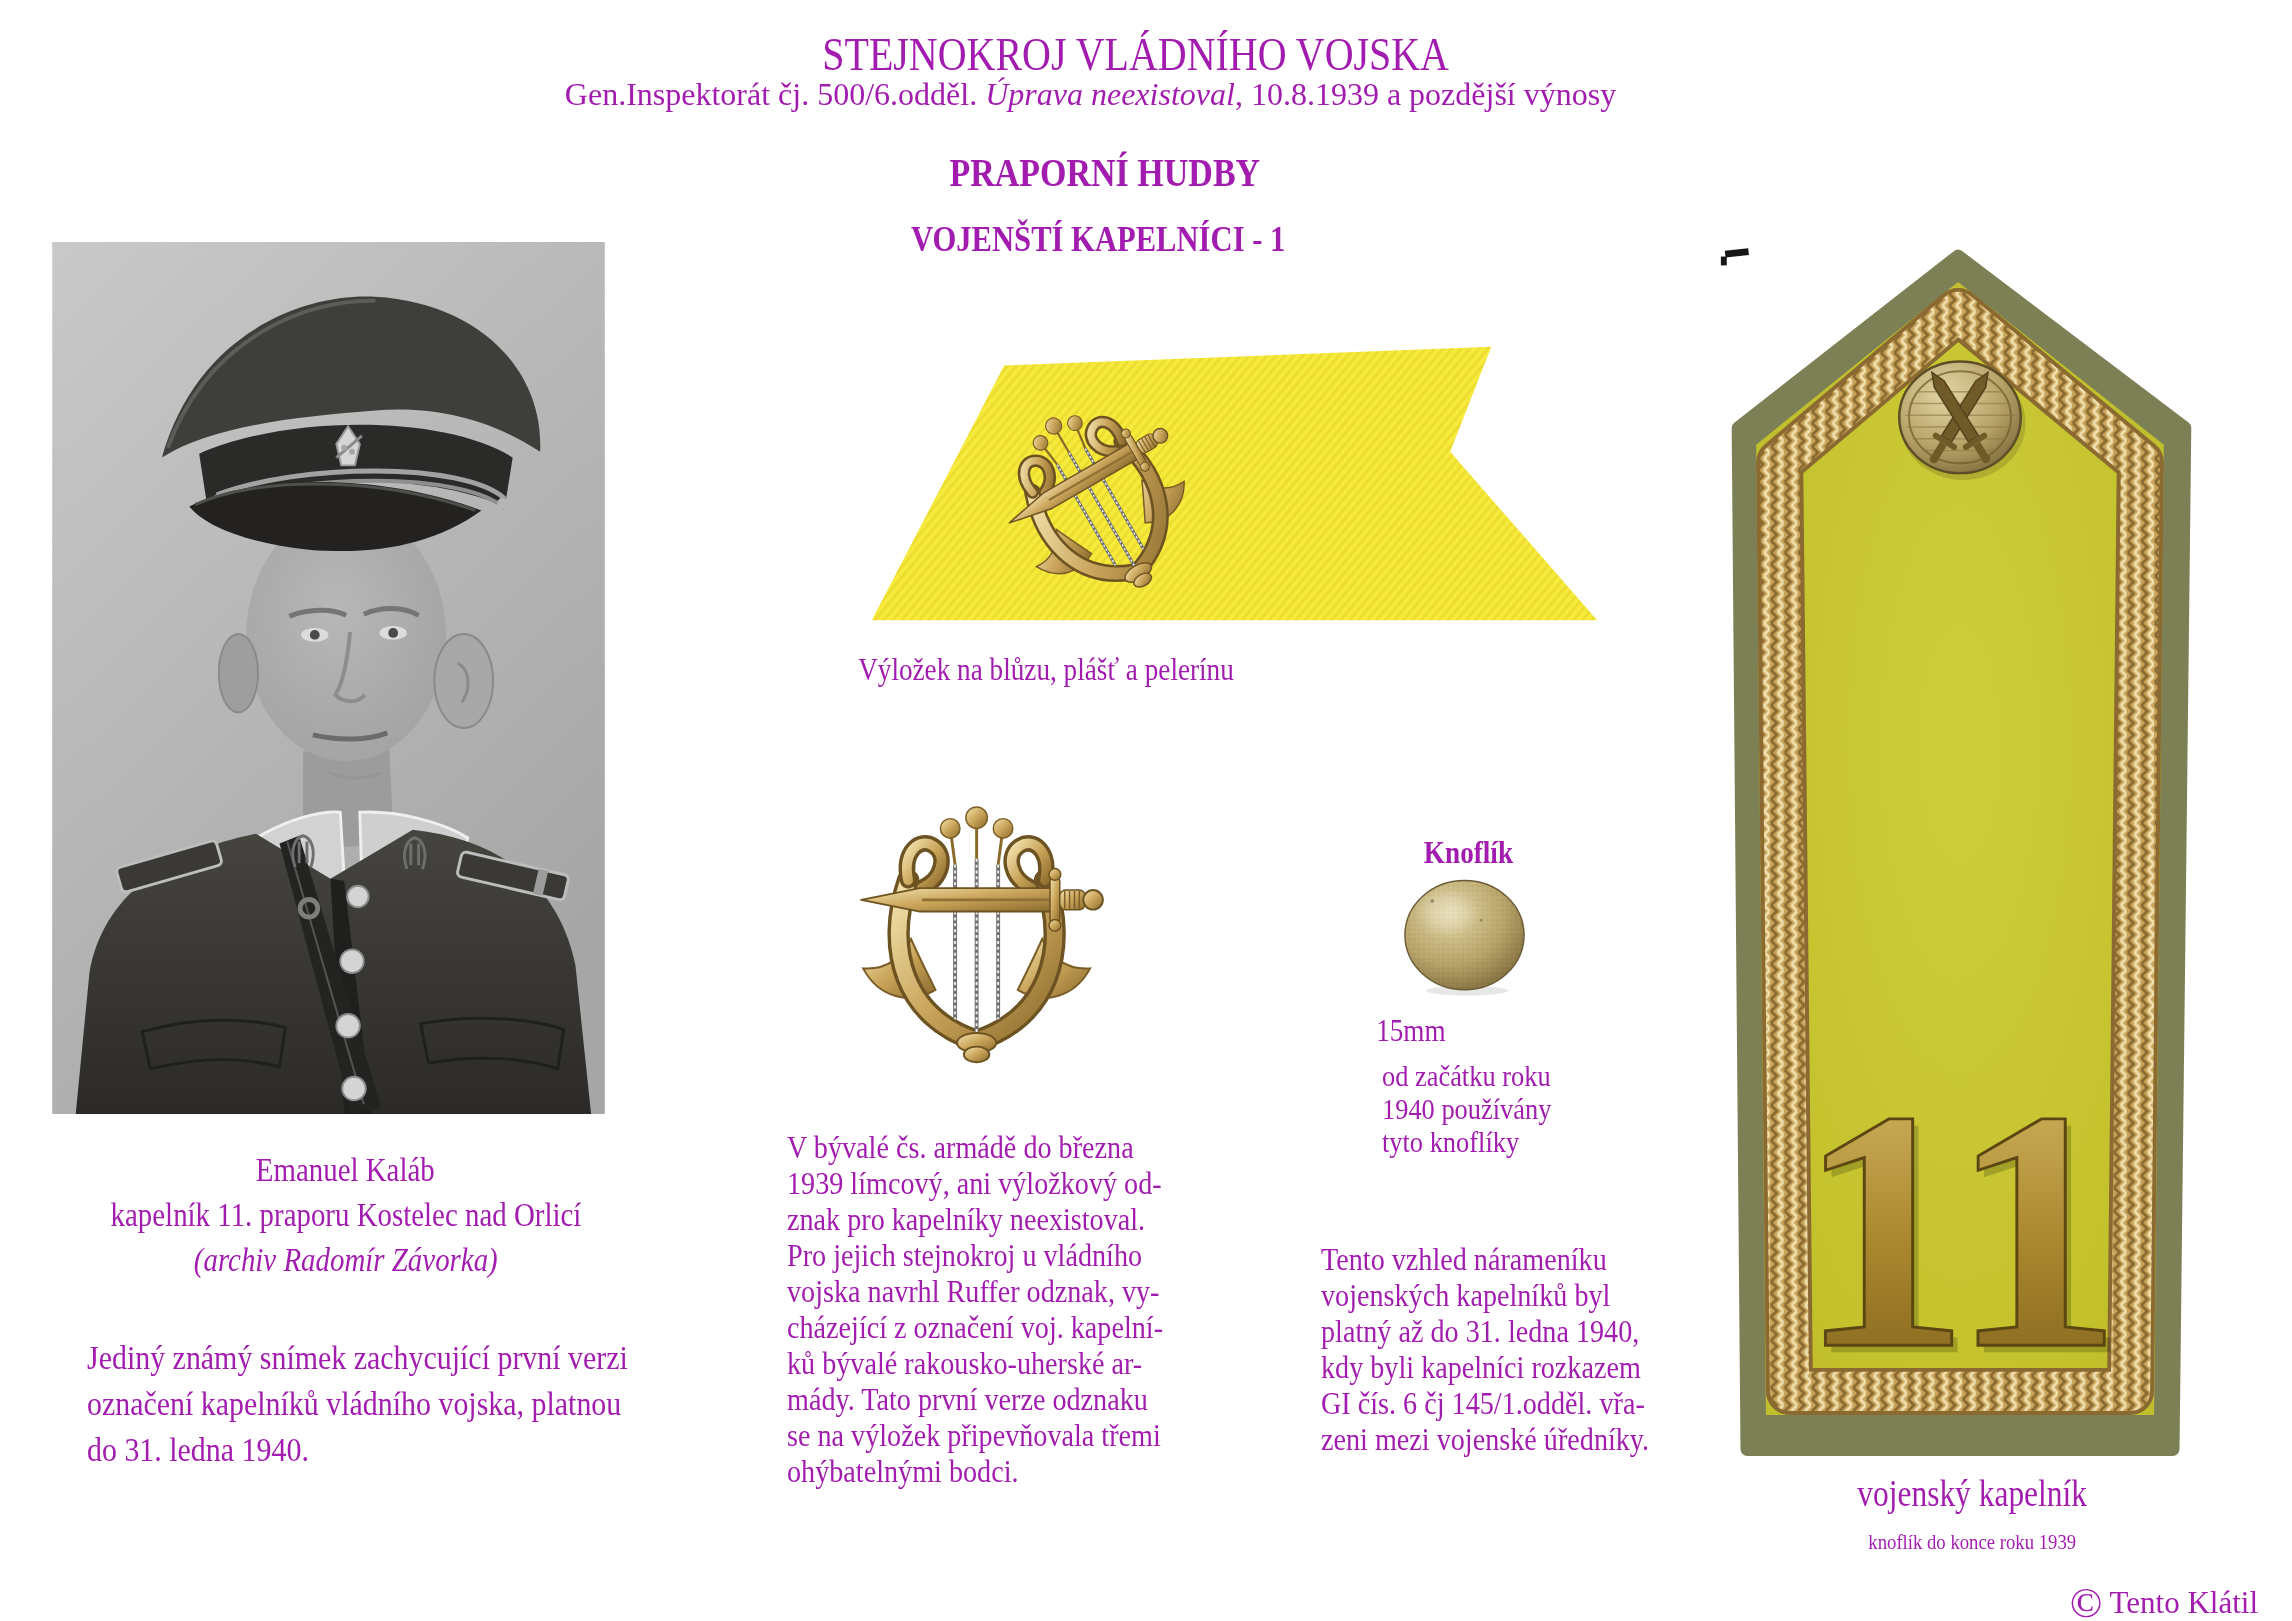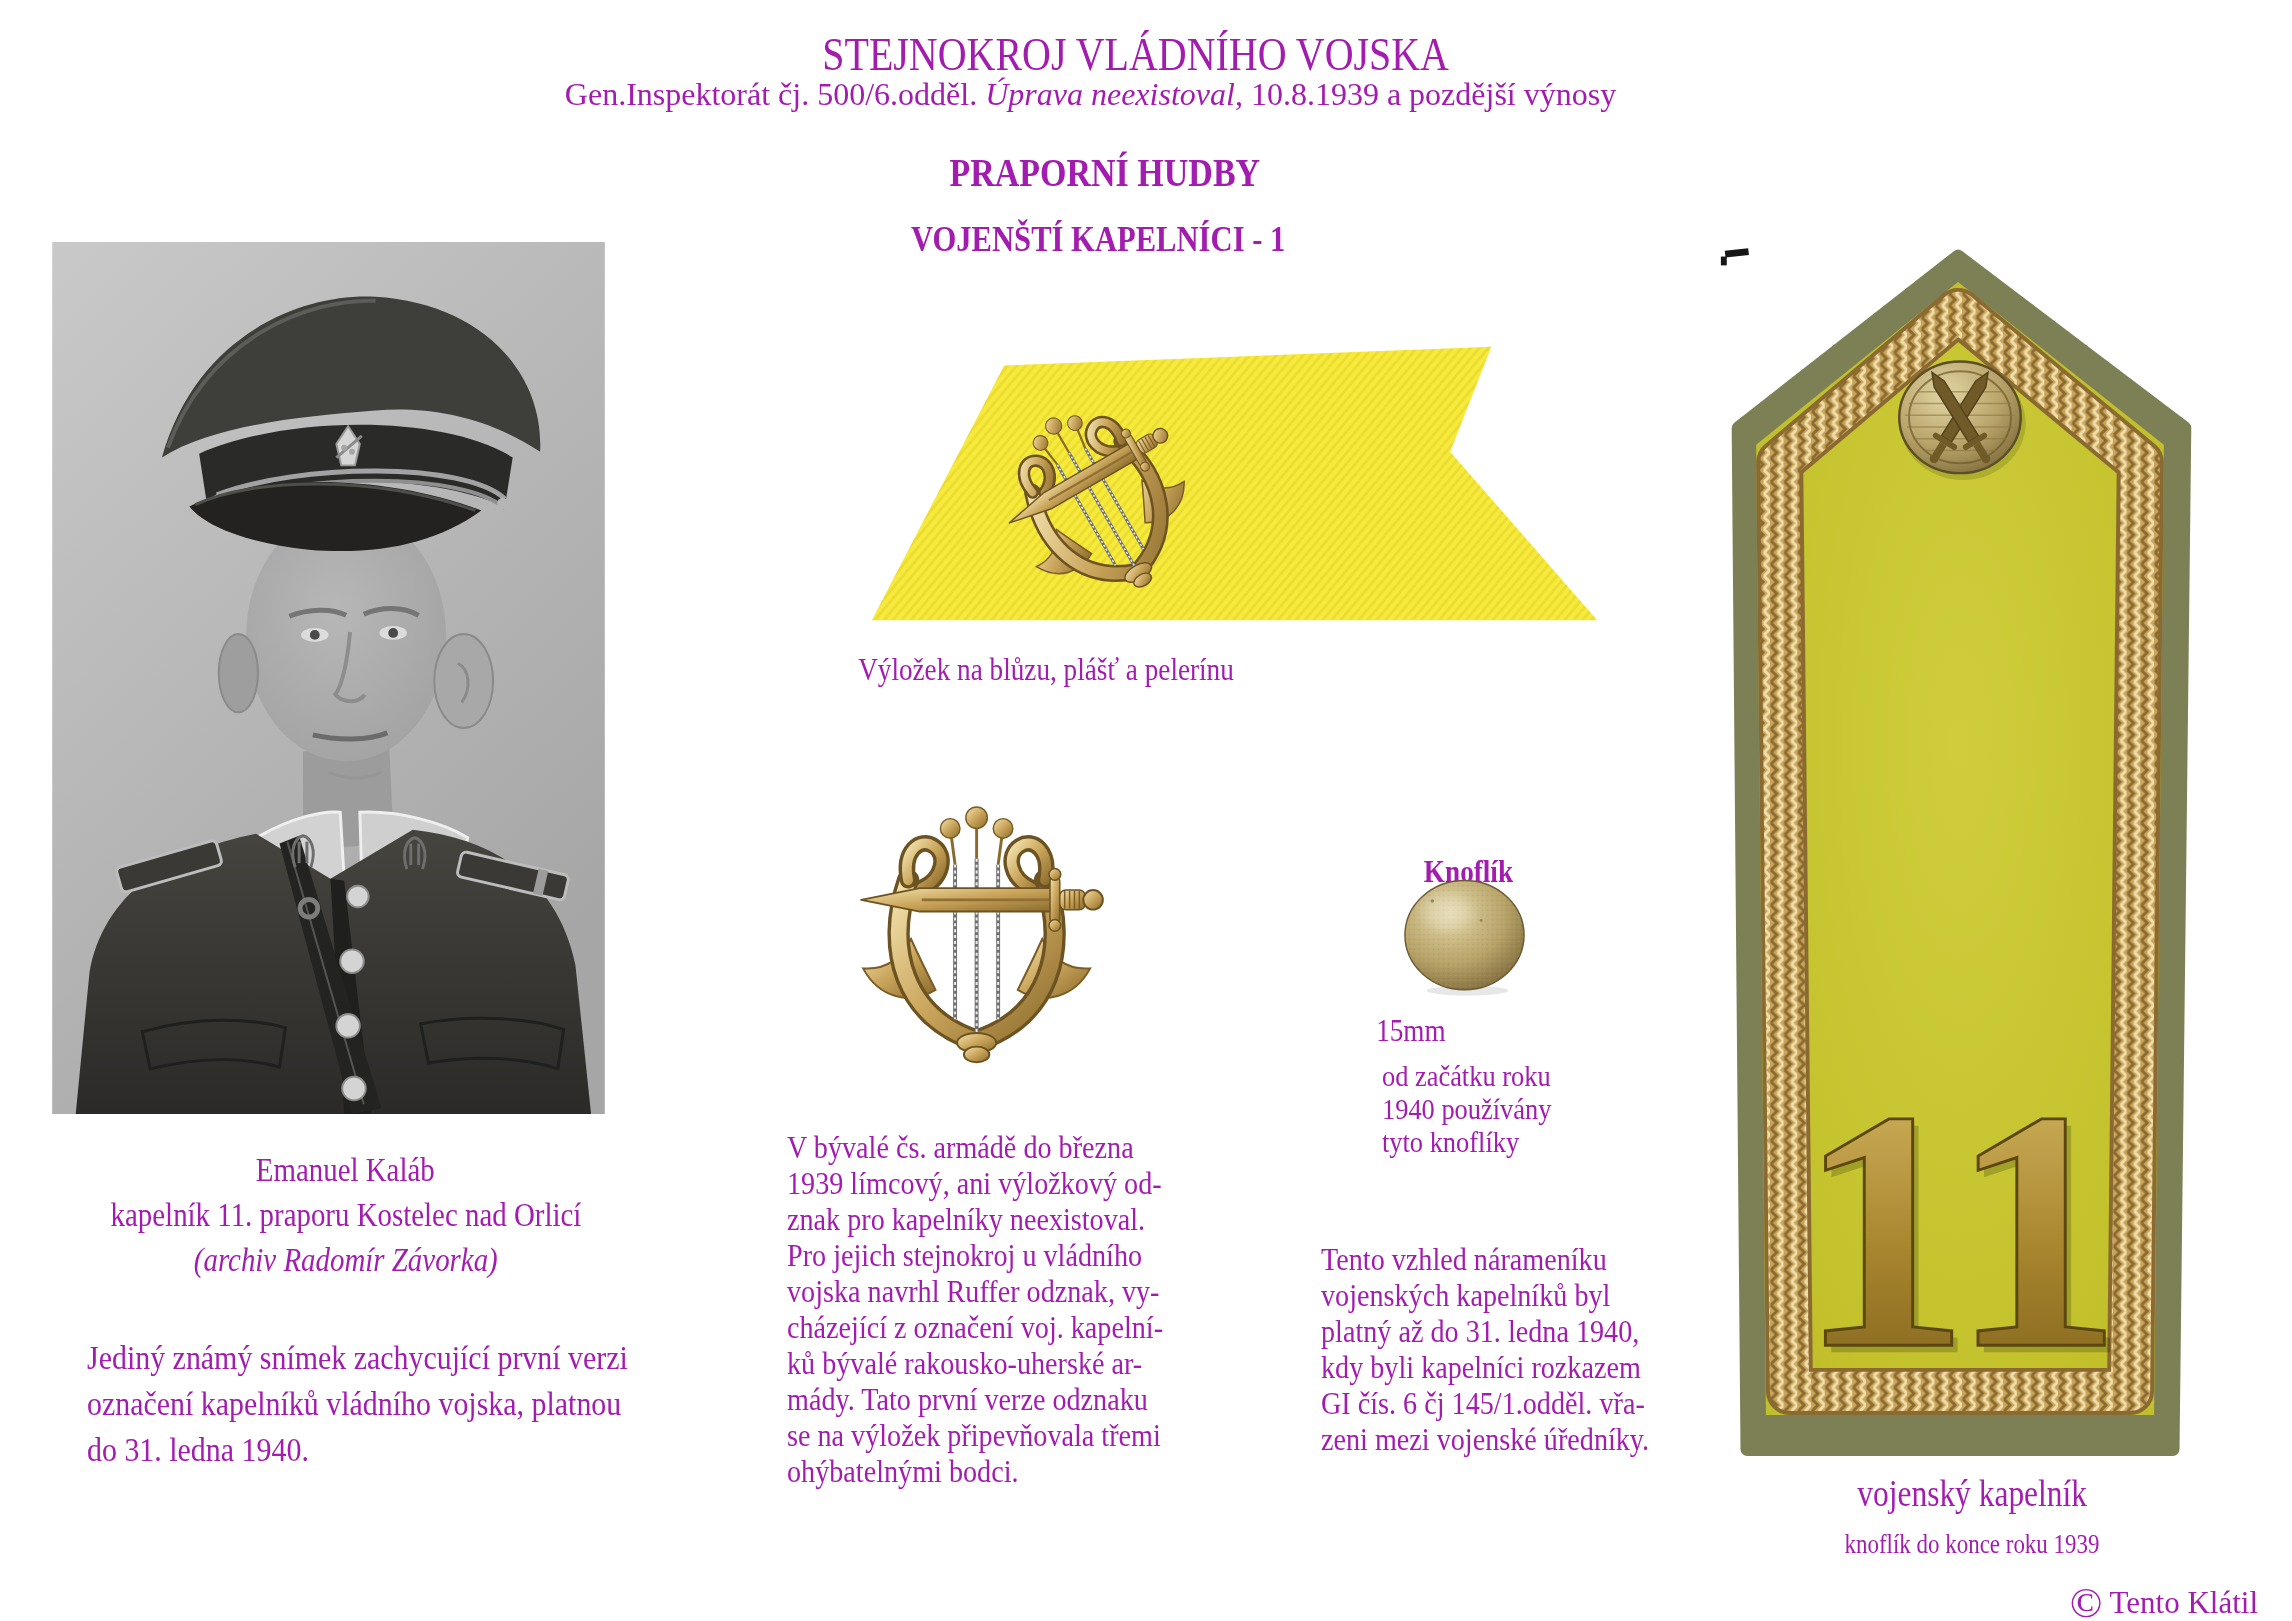--- a/index.html
+++ b/index.html
@@ -13,21 +13,21 @@
   .title{font-size:47px;letter-spacing:0px;}
   .subtitle{font-size:32px;}
   .section{font-size:40px;font-weight:bold;}
   .subsection{font-size:36px;font-weight:bold;}
   .body35{font-size:34px;line-height:46px;}
   .body33{font-size:32px;line-height:36px;}
   .body33b{font-size:32px;line-height:36px;}
   .body31{font-size:30px;line-height:33px;}
   .cap33{font-size:32px;}
   .cap38{font-size:37px;}
-  .cap32{font-size:27px;}
+  .cap32{font-size:22px;}
   .bold{font-weight:bold;}
   .it{font-style:italic;}
   svg{display:block;}
 </style>
 </head>
 <body>
 
 <div id="canvas">
 
   <svg width="0" height="0" style="position:absolute" aria-hidden="true">
@@ -230,21 +230,21 @@
     <div class="nowrap">znak pro kapelníky neexistoval.</div>
     <div class="nowrap">Pro jejich stejnokroj u vládního</div>
     <div class="nowrap">vojska navrhl Ruffer odznak, vy-</div>
     <div class="nowrap">cházející z označení voj. kapelní-</div>
     <div class="nowrap">ků bývalé rakousko-uherské ar-</div>
     <div class="nowrap">mády. Tato první verze odznaku</div>
     <div class="nowrap">se na výložek připevňovala třemi</div>
     <div class="nowrap">ohýbatelnými bodci.</div>
   </div>
 
-  <div class="abs cap33 bold nowrap" style="top:853px;left:1370px;width:196px;text-align:center;"><span class="cx">Knoflík</span></div>
+  <div class="abs cap33 bold nowrap" style="top:834px;left:1370px;width:196px;text-align:center;"><span class="cx">Knoflík</span></div>
   <svg class="abs" style="left:1403px;top:879px;" width="123" height="118" viewBox="0 0 126 120">
     <ellipse cx="66" cy="114" rx="42" ry="5" fill="#00000018"></ellipse>
     <ellipse cx="63" cy="57" rx="61" ry="56" fill="url(#brassBtn)" stroke="#6b5b36" stroke-width="1.5"></ellipse>
     <ellipse cx="63" cy="57" rx="61" ry="56" fill="url(#speck)" opacity="0.55"></ellipse>
     <ellipse cx="45" cy="34" rx="27" ry="19" fill="#ffffff" opacity="0.22" filter="url(#soft)"></ellipse>
     <circle cx="30" cy="22" r="1.8" fill="#00000055"></circle>
       <circle cx="80" cy="42" r="1.4" fill="#00000044"></circle>
   </svg>
   <div class="abs cap33 nowrap" style="top:1012px;left:1370px;width:196px;text-align:left;"><span class="cx">15mm</span></div>
   <div class="abs body31 cxl" style="top:1059px;left:1382px;">

